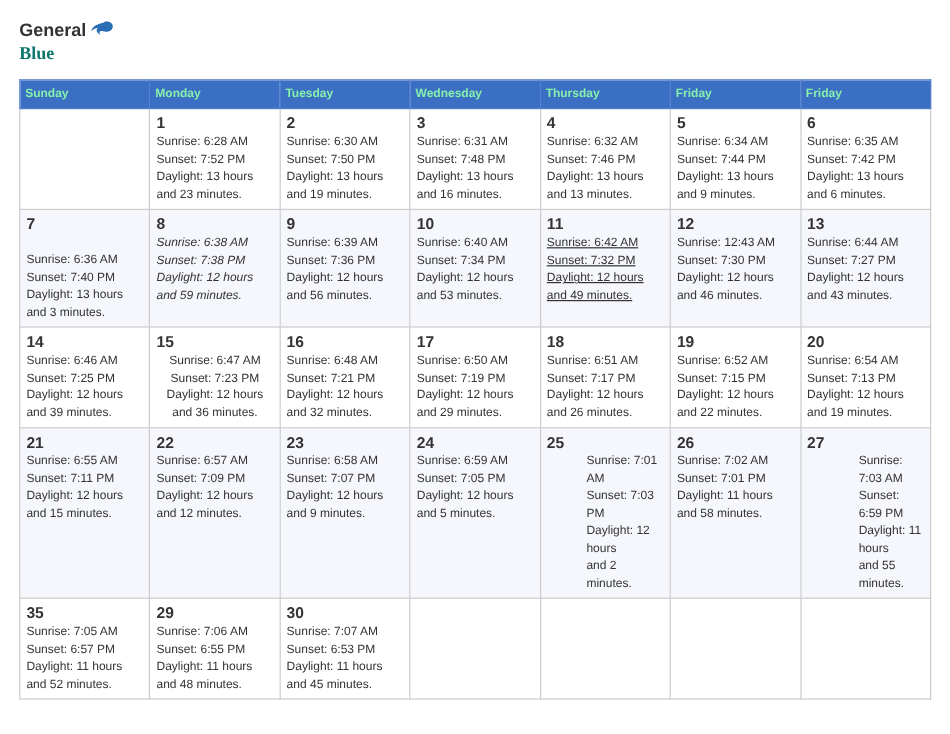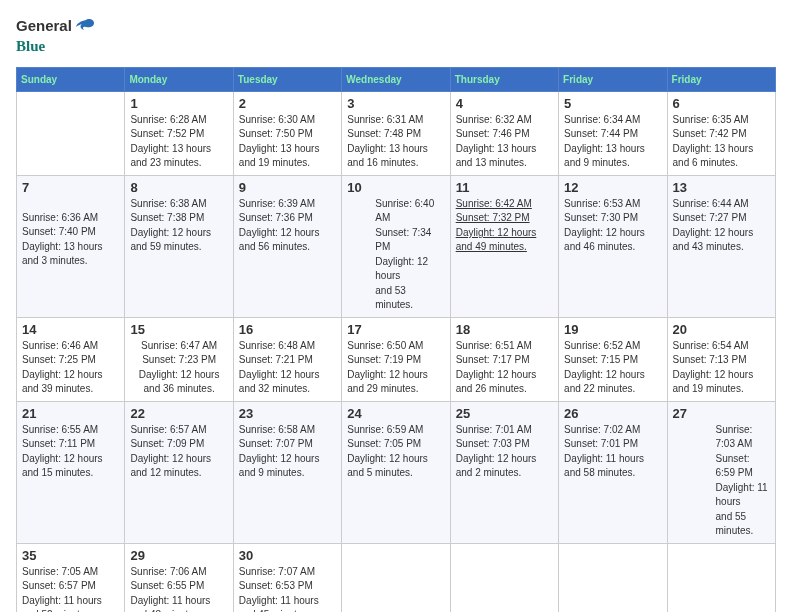--- a/index.html
+++ b/index.html
@@ -151,49 +151,49 @@
       <tr>
         <td>
           <div class="day-number">7</div>
           <div class="day-detail" style="white-space: pre-line; margin-top: 16px;">Sunrise: 6:36 AM
 Sunset: 7:40 PM
 Daylight: 13 hours
 and 3 minutes.</div>
         </td>
         <td>
           <div class="day-number">8</div>
-          <div class="day-detail" style="white-space: pre-line;">Sunrise: 6:38 AM
+          <div class="day-detail" style="white-space: pre-line; font-style: italic;">Sunrise: 6:38 AM
 Sunset: 7:38 PM
 Daylight: 12 hours
 and 59 minutes.</div>
         </td>
         <td>
           <div class="day-number">9</div>
           <div class="day-detail" style="white-space: pre-line;">Sunrise: 6:39 AM
 Sunset: 7:36 PM
 Daylight: 12 hours
 and 56 minutes.</div>
         </td>
         <td>
           <div class="day-number">10</div>
-          <div class="day-detail" style="white-space: pre-line; margin-left: 28px;">Sunrise: 6:40 AM
+          <div class="day-detail" style="white-space: pre-line;">Sunrise: 6:40 AM
 Sunset: 7:34 PM
 Daylight: 12 hours
 and 53 minutes.</div>
         </td>
         <td>
           <div class="day-number">11</div>
           <div class="day-detail" style="white-space: pre-line; text-decoration: underline;">Sunrise: 6:42 AM
 Sunset: 7:32 PM
 Daylight: 12 hours
 and 49 minutes.</div>
         </td>
         <td>
           <div class="day-number">12</div>
-          <div class="day-detail" style="white-space: pre-line;">Sunrise: 6:53 AM
+          <div class="day-detail" style="white-space: pre-line;">Sunrise: 12:43 AM
 Sunset: 7:30 PM
 Daylight: 12 hours
 and 46 minutes.</div>
         </td>
         <td>
           <div class="day-number">13</div>
           <div class="day-detail" style="white-space: pre-line;">Sunrise: 6:44 AM
 Sunset: 7:27 PM
 Daylight: 12 hours
 and 43 minutes.</div>
@@ -274,21 +274,21 @@
         </td>
         <td>
           <div class="day-number">24</div>
           <div class="day-detail" style="white-space: pre-line;">Sunrise: 6:59 AM
 Sunset: 7:05 PM
 Daylight: 12 hours
 and 5 minutes.</div>
         </td>
         <td>
           <div class="day-number">25</div>
-          <div class="day-detail" style="white-space: pre-line;">Sunrise: 7:01 AM
+          <div class="day-detail" style="white-space: pre-line; margin-left: 33px;">Sunrise: 7:01 AM
 Sunset: 7:03 PM
 Daylight: 12 hours
 and 2 minutes.</div>
         </td>
         <td>
           <div class="day-number">26</div>
           <div class="day-detail" style="white-space: pre-line;">Sunrise: 7:02 AM
 Sunset: 7:01 PM
 Daylight: 11 hours
 and 58 minutes.</div>

